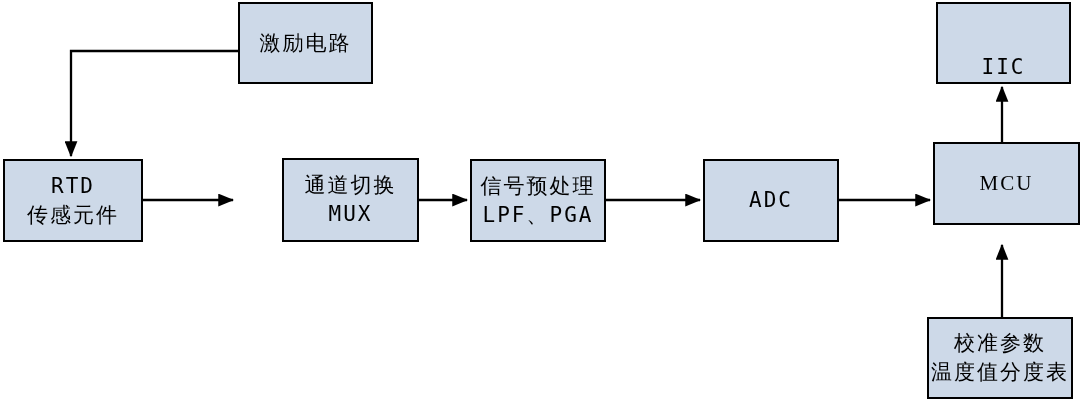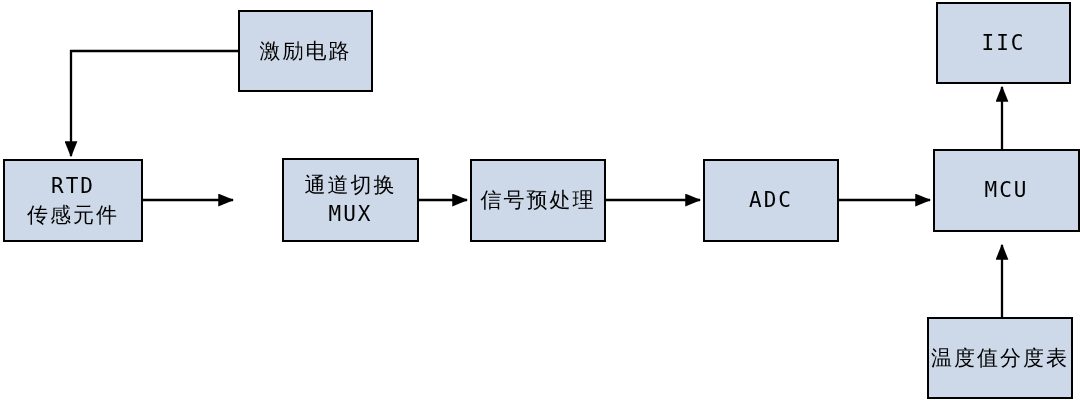--- a/index.html
+++ b/index.html
@@ -30,27 +30,27 @@
     justify-content: center;
     text-align: center;
     font-size: 21px;
     letter-spacing: 2px;
     line-height: 1.38;
     font-weight: 500;
   }
   .box span { white-space: nowrap; }
 
   
-  .box-excitation { left: 238px; top: 2px;   width: 135px; height: 82px; margin-top: 8px; }
+  .box-excitation { left: 238px; top: 2px;   width: 135px; height: 82px; }
   .box-rtd        { left: 3px;   top: 159px; width: 140px; height: 83px; }
   .box-mux        { left: 236px; top: 158px; width: 137px; height: 84px; margin-left: 46px; }
   .box-preprocess { left: 470px; top: 159px; width: 136px; height: 83px; text-align: center; }
   .box-adc        { left: 703px; top: 159px; width: 136px; height: 83px; }
-  .box-mcu        { left: 933px; top: 149px; width: 147px; height: 83px; }
-  .box-iic        { left: 936px; top: 2px;   width: 135px; height: 82px; }
+  .box-mcu        { left: 933px; top: 142px; width: 147px; height: 83px; font-family: Liberation Serif, serif; }
+  .box-iic        { left: 936px; top: 2px;   width: 135px; height: 82px; justify-content: flex-end; }
   .box-calibration{ left: 927px; top: 317px; width: 146px; height: 82px; }
 
   .connector-layer {
     position: absolute;
     left: 0; top: 0;
     width: 1080px;
     height: 401px;
     pointer-events: none;
   }
   .connector-layer line, .connector-layer polyline {
@@ -95,31 +95,33 @@
     <span>传感元件</span>
   </div>
 
   <div class="box box-mux">
     <span>通道切换</span>
     <span>MUX</span>
   </div>
 
   <div class="box box-preprocess">
     <span>信号预处理</span>
+    <span>LPF、PGA</span>
   </div>
 
   <div class="box box-adc">
     <span>ADC</span>
   </div>
 
   <div class="box box-mcu">
     <span>MCU</span>
   </div>
 
   <div class="box box-iic">
     <span>IIC</span>
   </div>
 
   <div class="box box-calibration">
+    <span>校准参数</span>
     <span>温度值分度表</span>
   </div>
 
 </div>
 
 </body></html>

